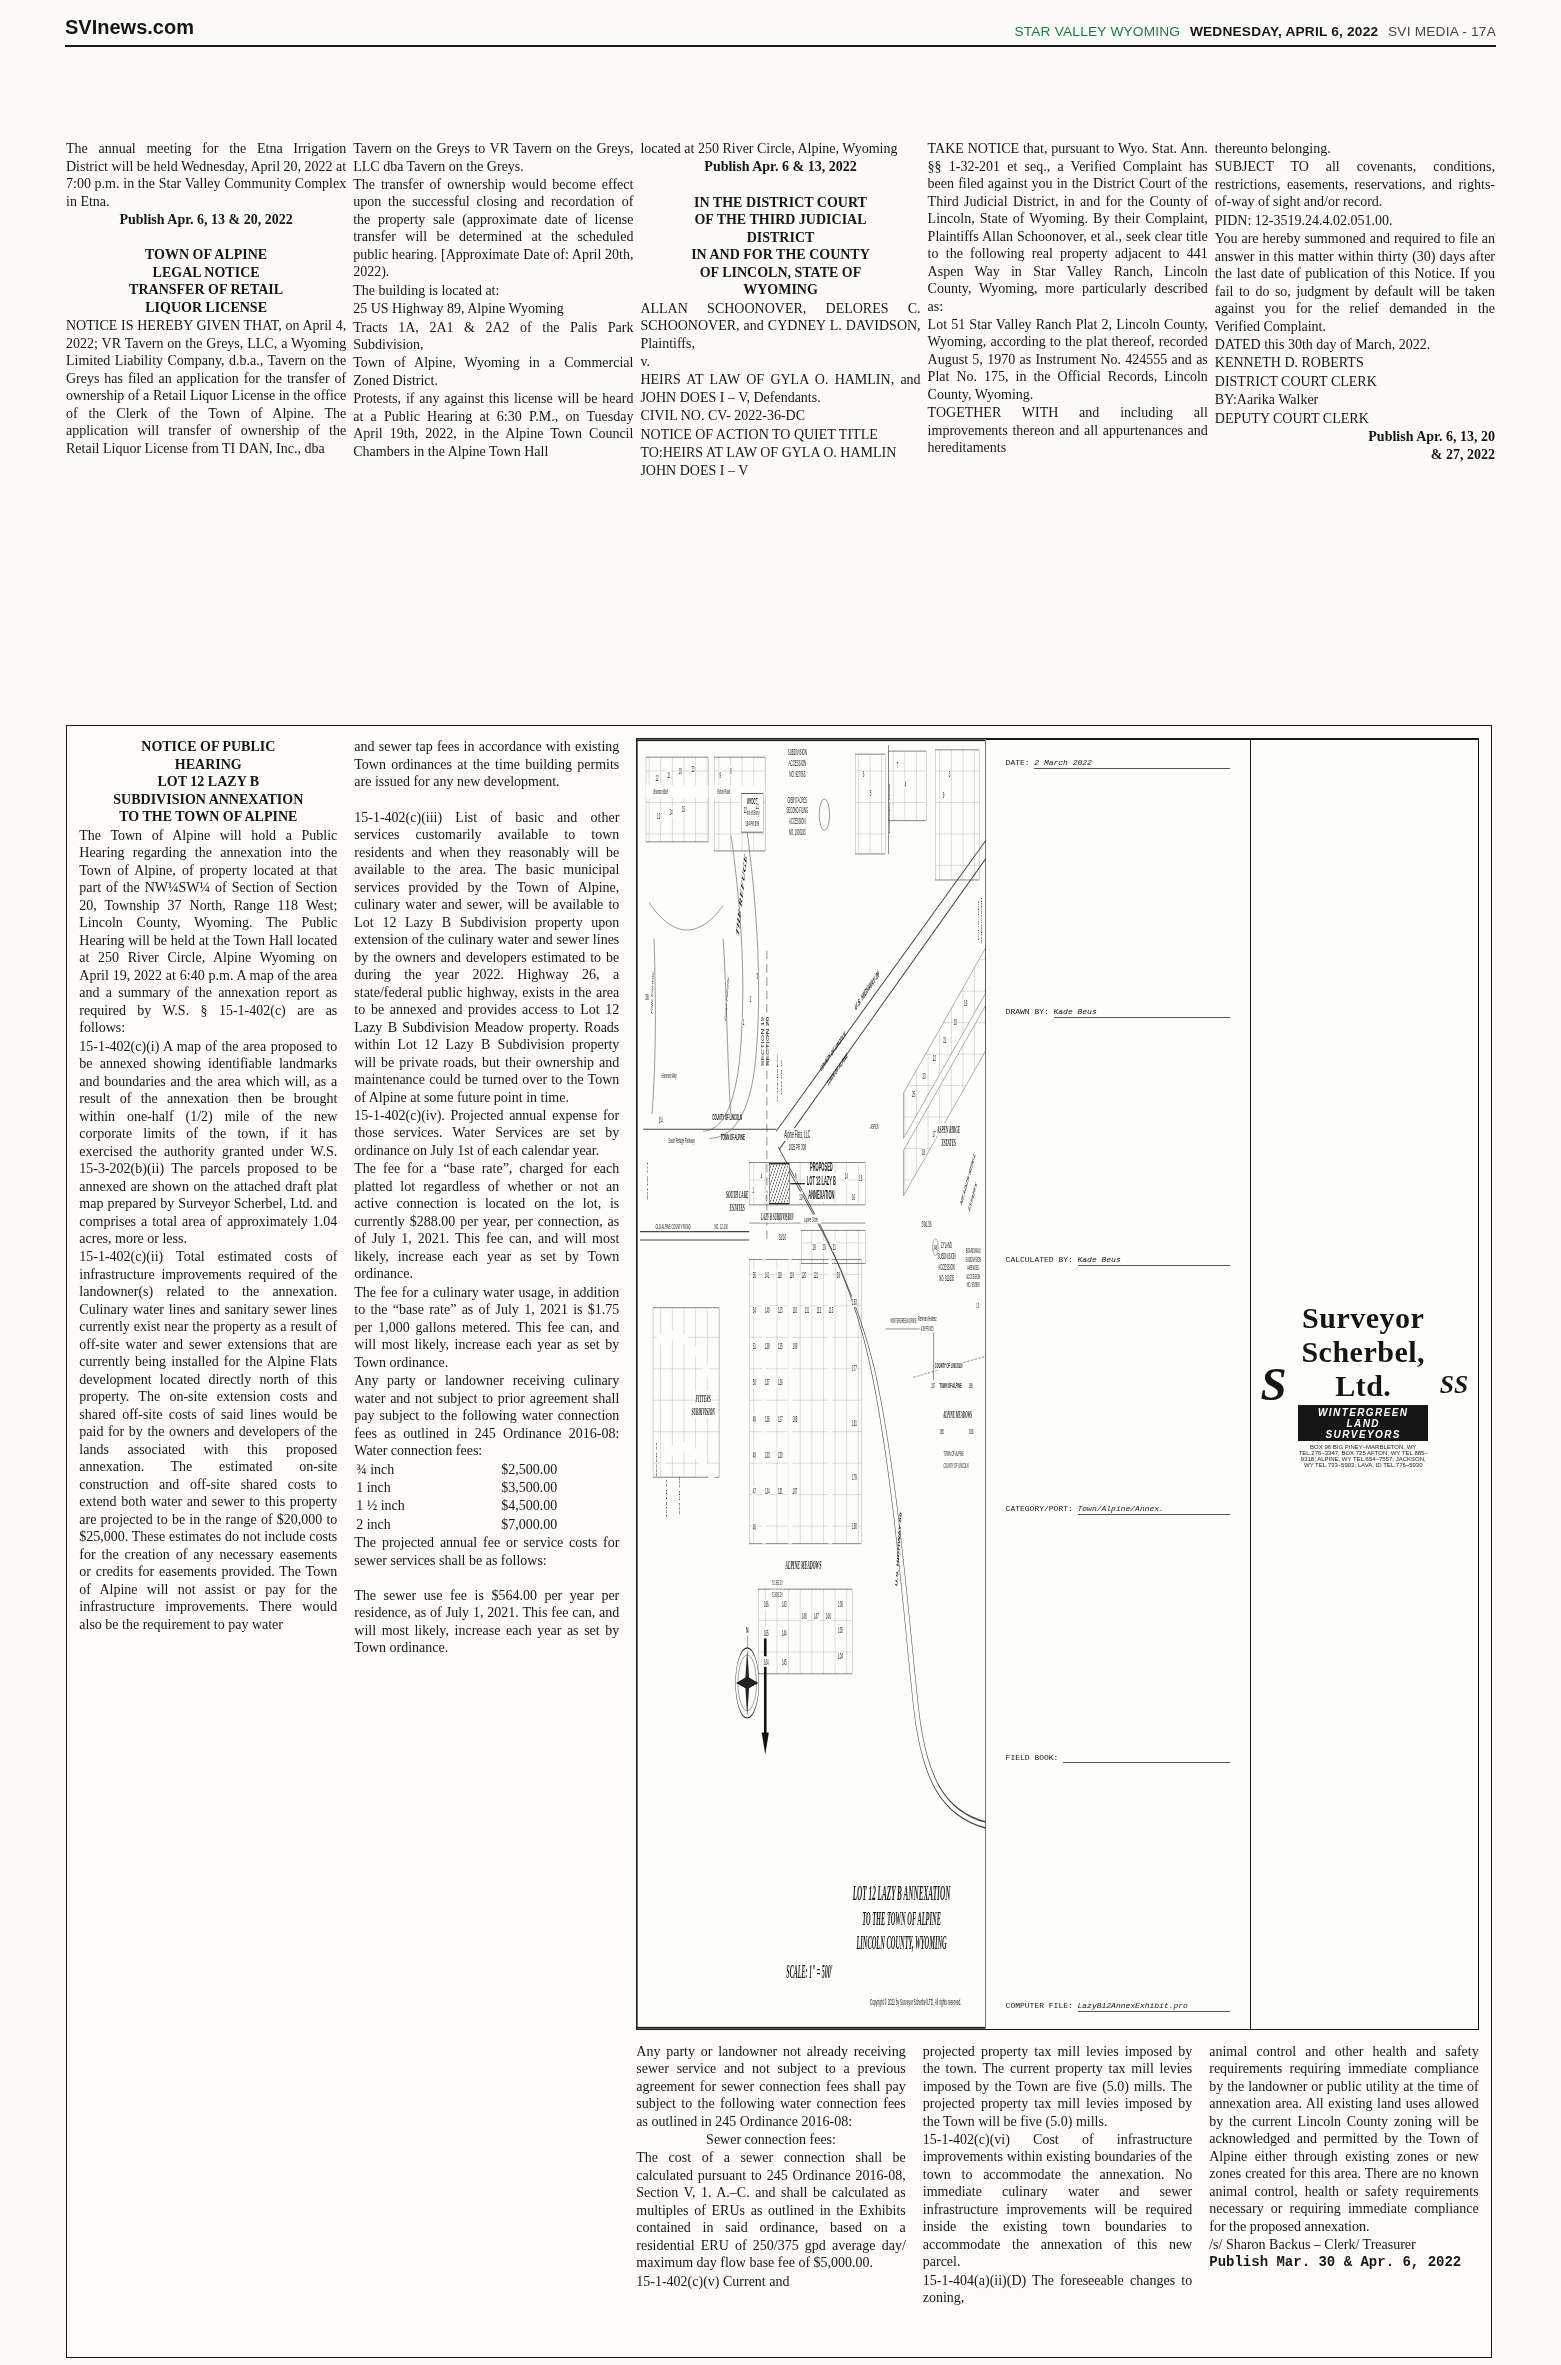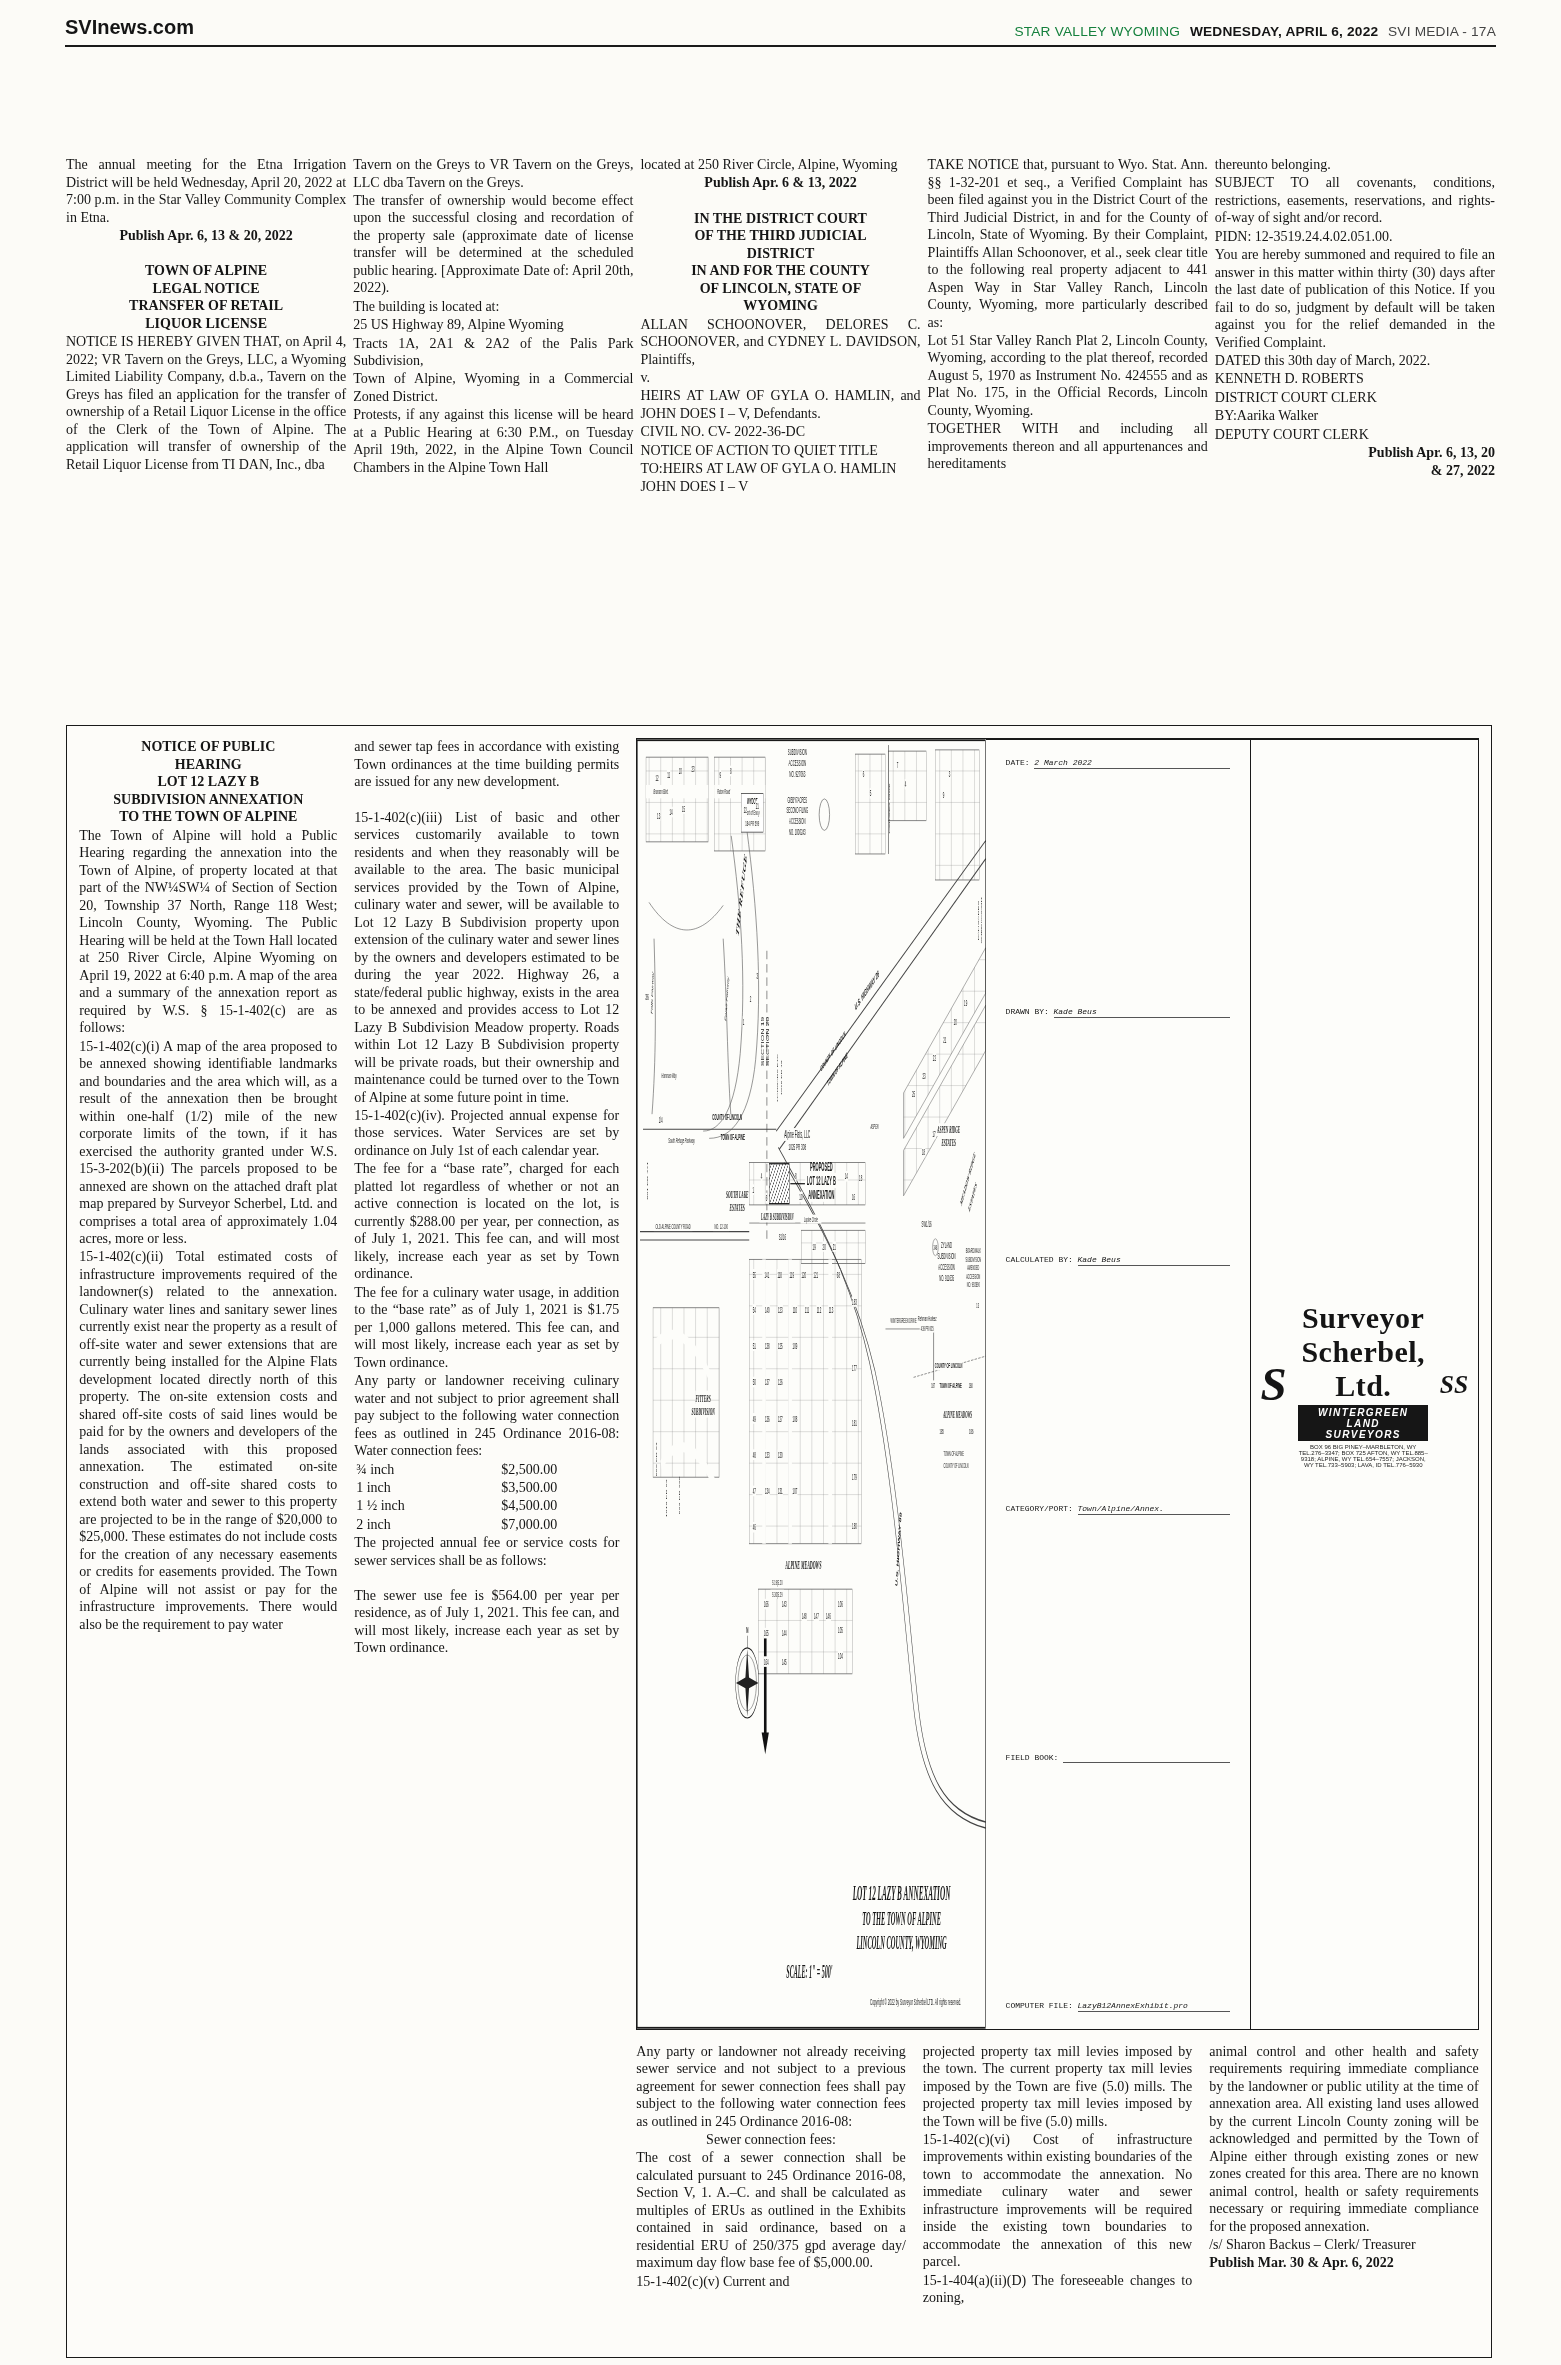--- a/index.html
+++ b/index.html
@@ -3,27 +3,27 @@
 <meta charset="utf-8">
 <style>
   html,body{margin:0;padding:0;}
   .page{position:relative;width:1561px;height:2413px;background:#fcfbf7;color:#151515;font-family:"Liberation Serif",serif;overflow:hidden;}
   .masthead{position:absolute;left:65px;right:65px;top:16px;display:flex;justify-content:space-between;align-items:flex-end;border-bottom:2.8px solid #1a1a1a;padding-bottom:5.7px;}
   .site{font-size:20px;font-weight:bold;font-family:"Liberation Sans",sans-serif;}
   .mast-right{font-size:13.7px;font-family:"Liberation Sans",sans-serif;letter-spacing:0.2px;}
   .mr-region{color:#15803d;}
   .mr-date{font-weight:bold;margin-left:5.7px;}
   .mr-edition{color:#444;margin-left:5.7px;}
-  .top-section{position:absolute;left:66px;top:156px;width:1429px;height:554px;display:flex;gap:7px;overflow:hidden;}
+  .top-section{position:absolute;left:66px;top:140px;width:1429px;height:554px;display:flex;gap:7px;overflow:hidden;}
   .top-section .col{flex:1;min-width:0;}
   .blk{font-size:14px;line-height:17.5px;margin:0 0 0.9px;}
   .p{text-align:justify;}
   .cb{text-align:center;font-weight:bold;white-space:pre-line;}
   .pr{text-align:right;font-weight:bold;white-space:pre-line;}
-  .bl{font-weight:bold;}
+  .bl{font-weight:bold;font-family:Liberation Mono, monospace;}
   .c{text-align:center;}
   .sp{height:16px;}
   .fee{display:flex;justify-content:space-between;padding:0 62px 0 1.9px;}
   .notice-box{position:absolute;left:66px;top:725px;width:1426px;height:1633px;border:1.4px solid #1a1a1a;box-sizing:border-box;padding:12.3px;display:grid;grid-template-columns:258px 265px 1fr;gap:17px;overflow:hidden;background:#fdfcf9;}
   .right-wrap{display:flex;flex-direction:column;min-width:0;}
   .map{border:1.4px solid #1a1a1a;height:1292px;display:flex;flex-direction:row;background:#fdfdfa;box-sizing:border-box;}
   .map-svg{flex:1 1 auto;min-height:0;display:block;width:100%;height:100%;}
   .tblock{flex:0 0 102px;border-top:1.4px solid #1a1a1a;display:flex;font-family:"Liberation Sans",sans-serif;}
   .tb-left{width:265px;border-right:1.4px solid #1a1a1a;padding:5.7px 7.6px;display:flex;flex-direction:column;justify-content:space-between;box-sizing:border-box;}
   .tbrow{display:flex;font-family:"Liberation Mono",monospace;font-size:8px;line-height:10px;margin:12px;}

